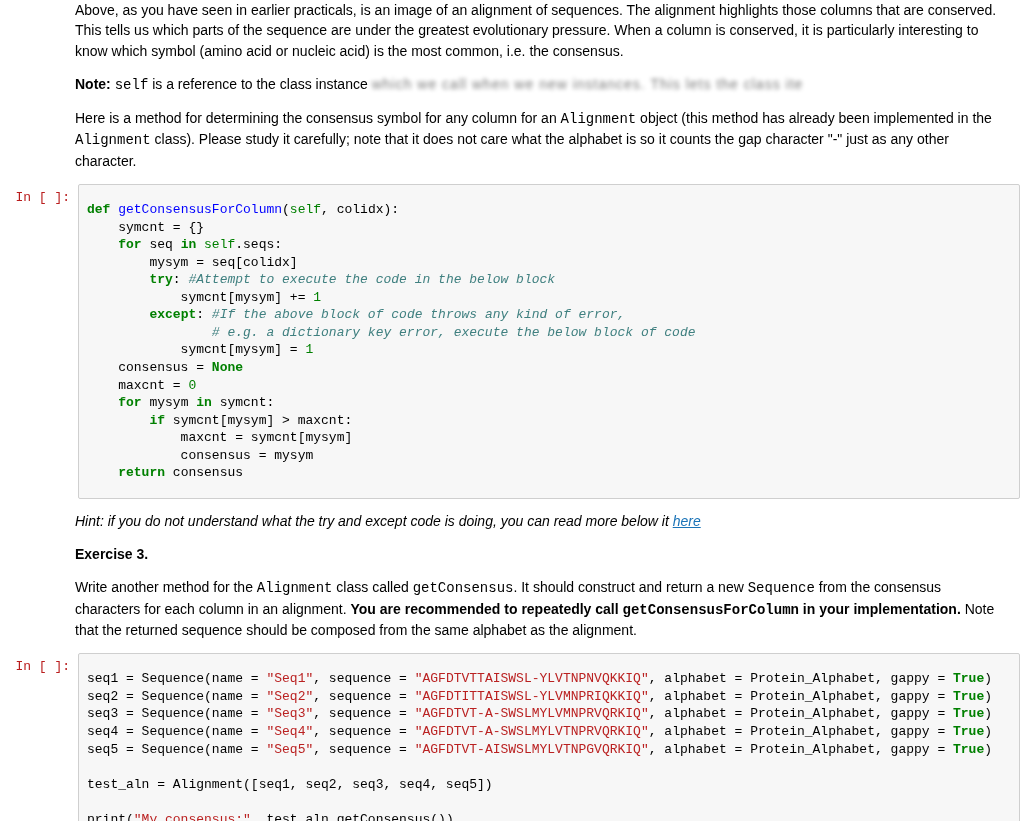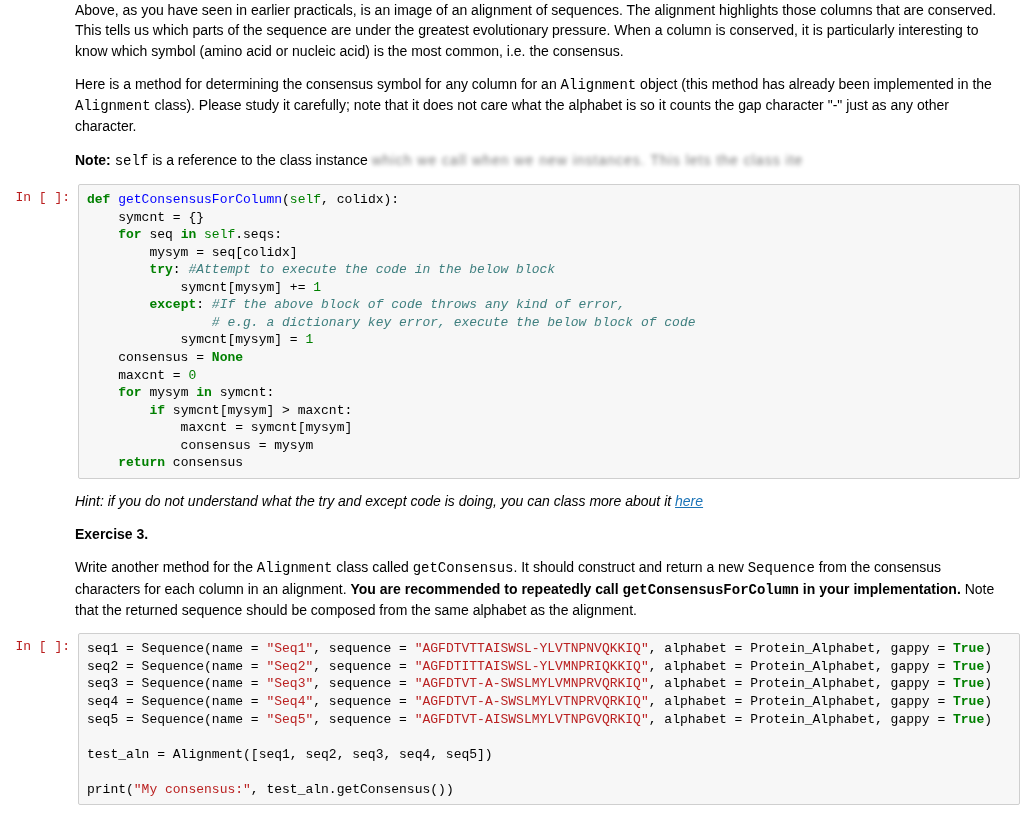--- a/index.html
+++ b/index.html
@@ -39,21 +39,21 @@
       padding-right: 8px;
       padding-top: 6px;
       flex-shrink: 0;
       user-select: none;
     }
     .code-area {
       flex: 1;
       background: #f7f7f7;
       border: 1px solid #cfcfcf;
       border-radius: 2px;
-      padding: 6px 8px;
+      padding: 16px 8px;
       font-family: "Courier New", monospace;
       font-size: 13px;
       line-height: 1.35;
       white-space: pre;
       overflow-x: auto;
       margin-right: 4px;
     }
     .kw-def { color: #008000; font-weight: bold; }
     .kw-for { color: #008000; font-weight: bold; }
     .kw-in  { color: #008000; font-weight: bold; }
@@ -79,25 +79,25 @@
     }
   </style>
 </head>
 <body>
 
 <div class="container">
 
   <div class="text-content">
     <p>Above, as you have seen in earlier practicals, is an image of an alignment of sequences. The alignment highlights those columns that are conserved. This tells us which parts of the sequence are under the greatest evolutionary pressure. When a column is conserved, it is particularly interesting to know which symbol (amino acid or nucleic acid) is the most common, i.e. the consensus.</p>
     <p>
-      <span>Here is a method for determining the consensus symbol for any column for an </span><span class="mono">Alignment</span><span> object (this method has already been implemented in the </span><span class="mono">Alignment</span><span> class). Please study it carefully; note that it does not care what the alphabet is so it counts the gap character "-" just as any other character.</span>
+      <span class="bold">Note:</span>
+      <span class="mono">self</span><span> is a reference to the class instance </span><span class="blur-note">which we call when we new instances. This lets the class ite</span>
     </p>
     <p>
-      <span class="bold">Note:</span>
-      <span class="mono">self</span><span> is a reference to the class instance </span><span class="blur-note">which we call when we new instances. This lets the class ite</span>
+      <span>Here is a method for determining the consensus symbol for any column for an </span><span class="mono">Alignment</span><span> object (this method has already been implemented in the </span><span class="mono">Alignment</span><span> class). Please study it carefully; note that it does not care what the alphabet is so it counts the gap character "-" just as any other character.</span>
     </p>
   </div>
 
   <div class="code-cell">
     <div class="prompt">In [ ]:</div>
     <div class="code-area"><span class="kw-def">def</span> <span class="fn">getConsensusForColumn</span>(<span class="slf">self</span><span>, colidx):</span>
 <span>    symcnt = {}</span>
     <span class="kw-for">for</span><span> seq </span><span class="kw-in">in</span><span class="slf"> self</span><span>.seqs:</span>
 <span>        mysym = seq[colidx]</span>
         <span class="kw-try">try</span><span>: </span><span class="cmt">#Attempt to execute the code in the below block</span>
@@ -109,21 +109,21 @@
 <span>    maxcnt = </span><span class="num">0</span>
     <span class="kw-for">for</span><span> mysym </span><span class="kw-in">in</span><span> symcnt:</span>
         <span class="kw-if">if</span><span> symcnt[mysym] &gt; maxcnt:</span>
 <span>            maxcnt = symcnt[mysym]</span>
 <span>            consensus = mysym</span>
     <span class="kw-return">return</span><span> consensus</span></div>
   </div>
 
   <div class="text-content">
     <p class="italic">
-      <span>Hint: if you do not understand what the try and except code is doing, you can class more about it </span><a href="#" class="link">here</a>
+      <span>Hint: if you do not understand what the try and except code is doing, you can read more below it </span><a href="#" class="link">here</a>
     </p>
     <p class="bold">Exercise 3.</p>
     <p>
       <span>Write another method for the </span><span class="mono">Alignment</span><span> class called </span><span class="mono">getConsensus</span><span>. It should construct and return a new </span><span class="mono">Sequence</span><span> from the consensus characters for each column in an alignment. </span><span class="bold">You are recommended to repeatedly call </span><span class="bold mono">getConsensusForColumn</span><span class="bold"> in your implementation.</span><span> Note that the returned sequence should be composed from the same alphabet as the alignment.</span>
     </p>
   </div>
 
   <div class="code-cell">
     <div class="prompt">In [ ]:</div>
     <div class="code-area">seq1<span> = Sequence(name = </span><span class="str">"Seq1"</span><span>, sequence = </span><span class="str">"AGFDTVTTAISWSL-YLVTNPNVQKKIQ"</span><span>, alphabet = Protein_Alphabet, gappy = </span><span class="kw-true">True</span><span>)</span>

